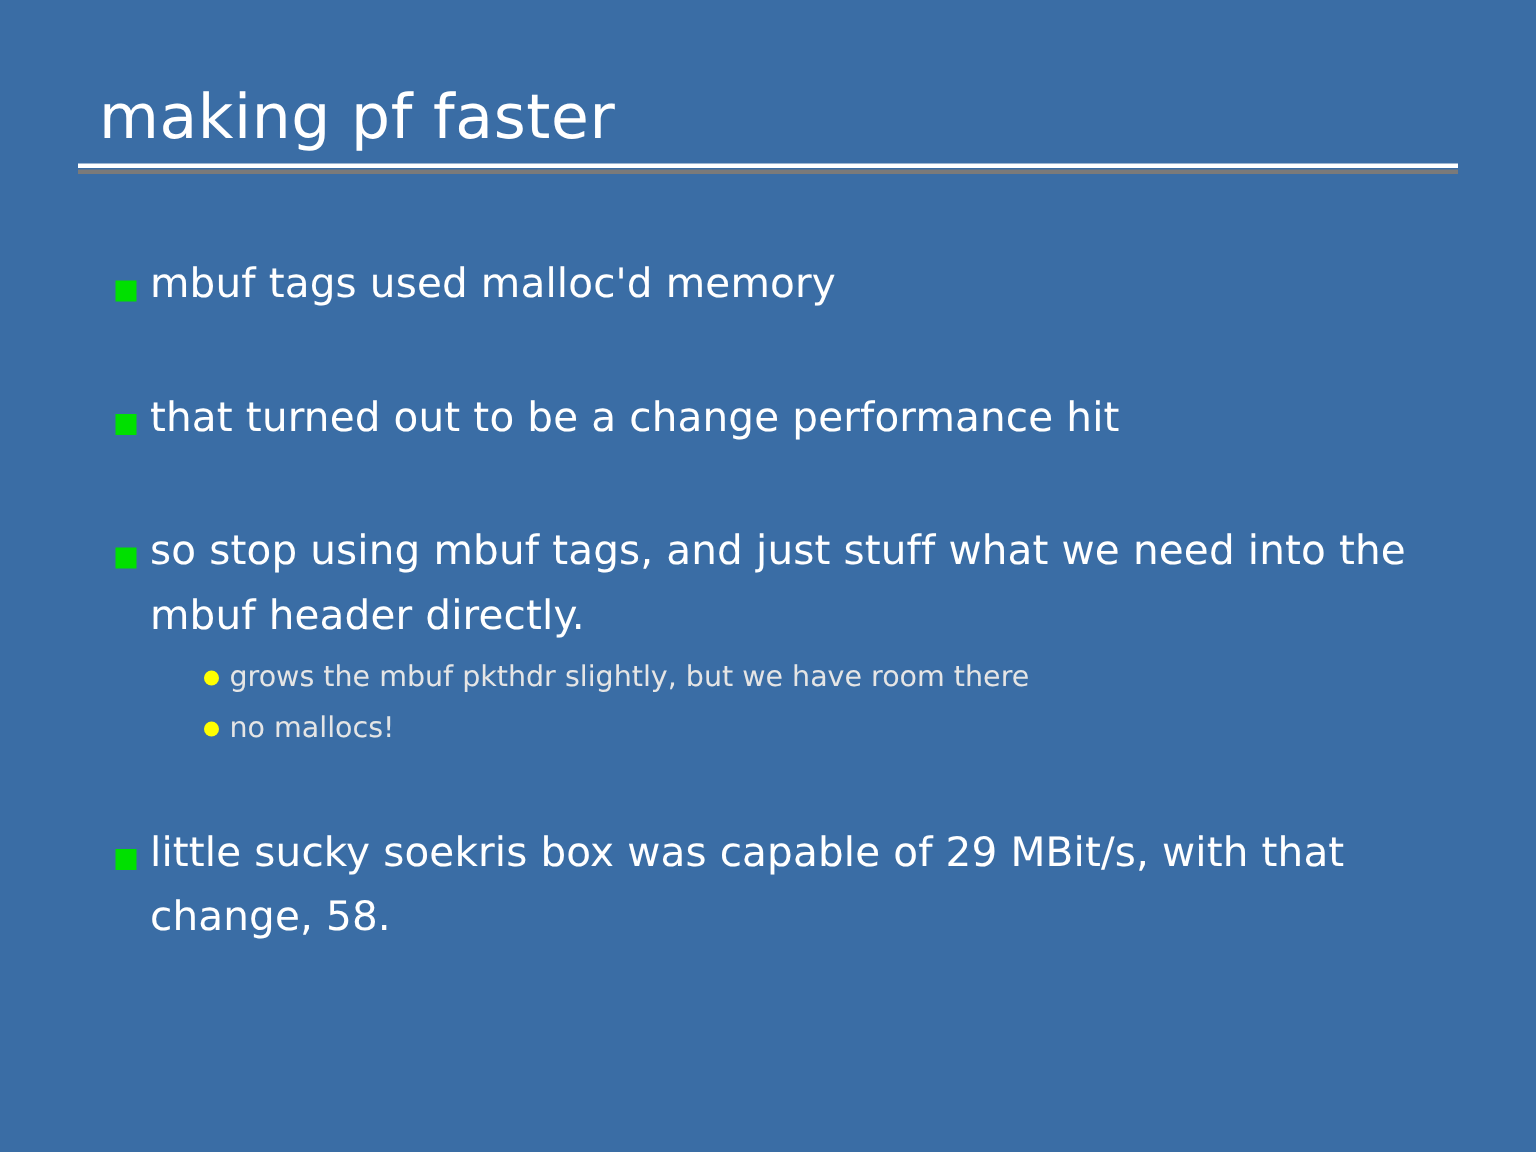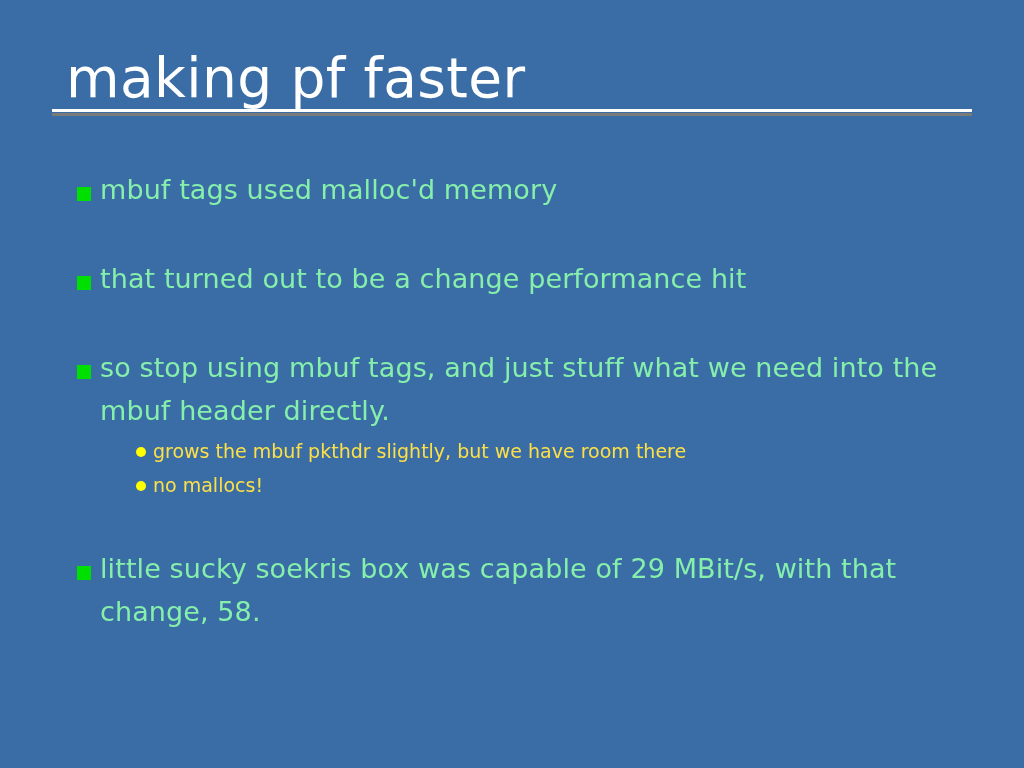--- a/index.html
+++ b/index.html
@@ -23,21 +23,21 @@
 
   
   #title-block {
     position: absolute;
     left: 52px;
     top: 52px;
     width: 920px;
   }
   #slide-title {
     font-family: "DejaVu Sans", sans-serif;
-    font-size: 55px;
+    font-size: 41px;
     line-height: 52px;
     font-weight: 400;
     color: #ffffff;
     letter-spacing: 0.4px;
     padding-left: 14px;
     white-space: nowrap;
   }
   #title-rule {
     margin-top: 5px;
     width: 920px;
@@ -66,21 +66,21 @@
     left: 7px;
     top: 19px;
     width: 14px;
     height: 14px;
     background: #00e000;
   }
   .l1-text {
     font-family: "DejaVu Sans", sans-serif;
     font-size: 27px;
     line-height: 43px;
-    color: #86efac;
+    color: #ffffff;
     letter-spacing: 0.1px;
   }
 
   .l2-list {
     margin-top: 3px;
     padding-left: 33px;
   }
   .l2-item {
     position: relative;
     padding-left: 20px;
@@ -92,21 +92,21 @@
     top: 12px;
     width: 10px;
     height: 10px;
     border-radius: 50%;
     background: #ffff00;
   }
   .l2-text {
     font-family: "DejaVu Sans", sans-serif;
     font-size: 19px;
     line-height: 32px;
-    color: #fde047;
+    color: #e5e5e5;
   }
 
   .spacer-lg { height: 18px; }
 </style>
 </head>
 <body>
 
 <div id="slide">
 
   <div id="title-block">

